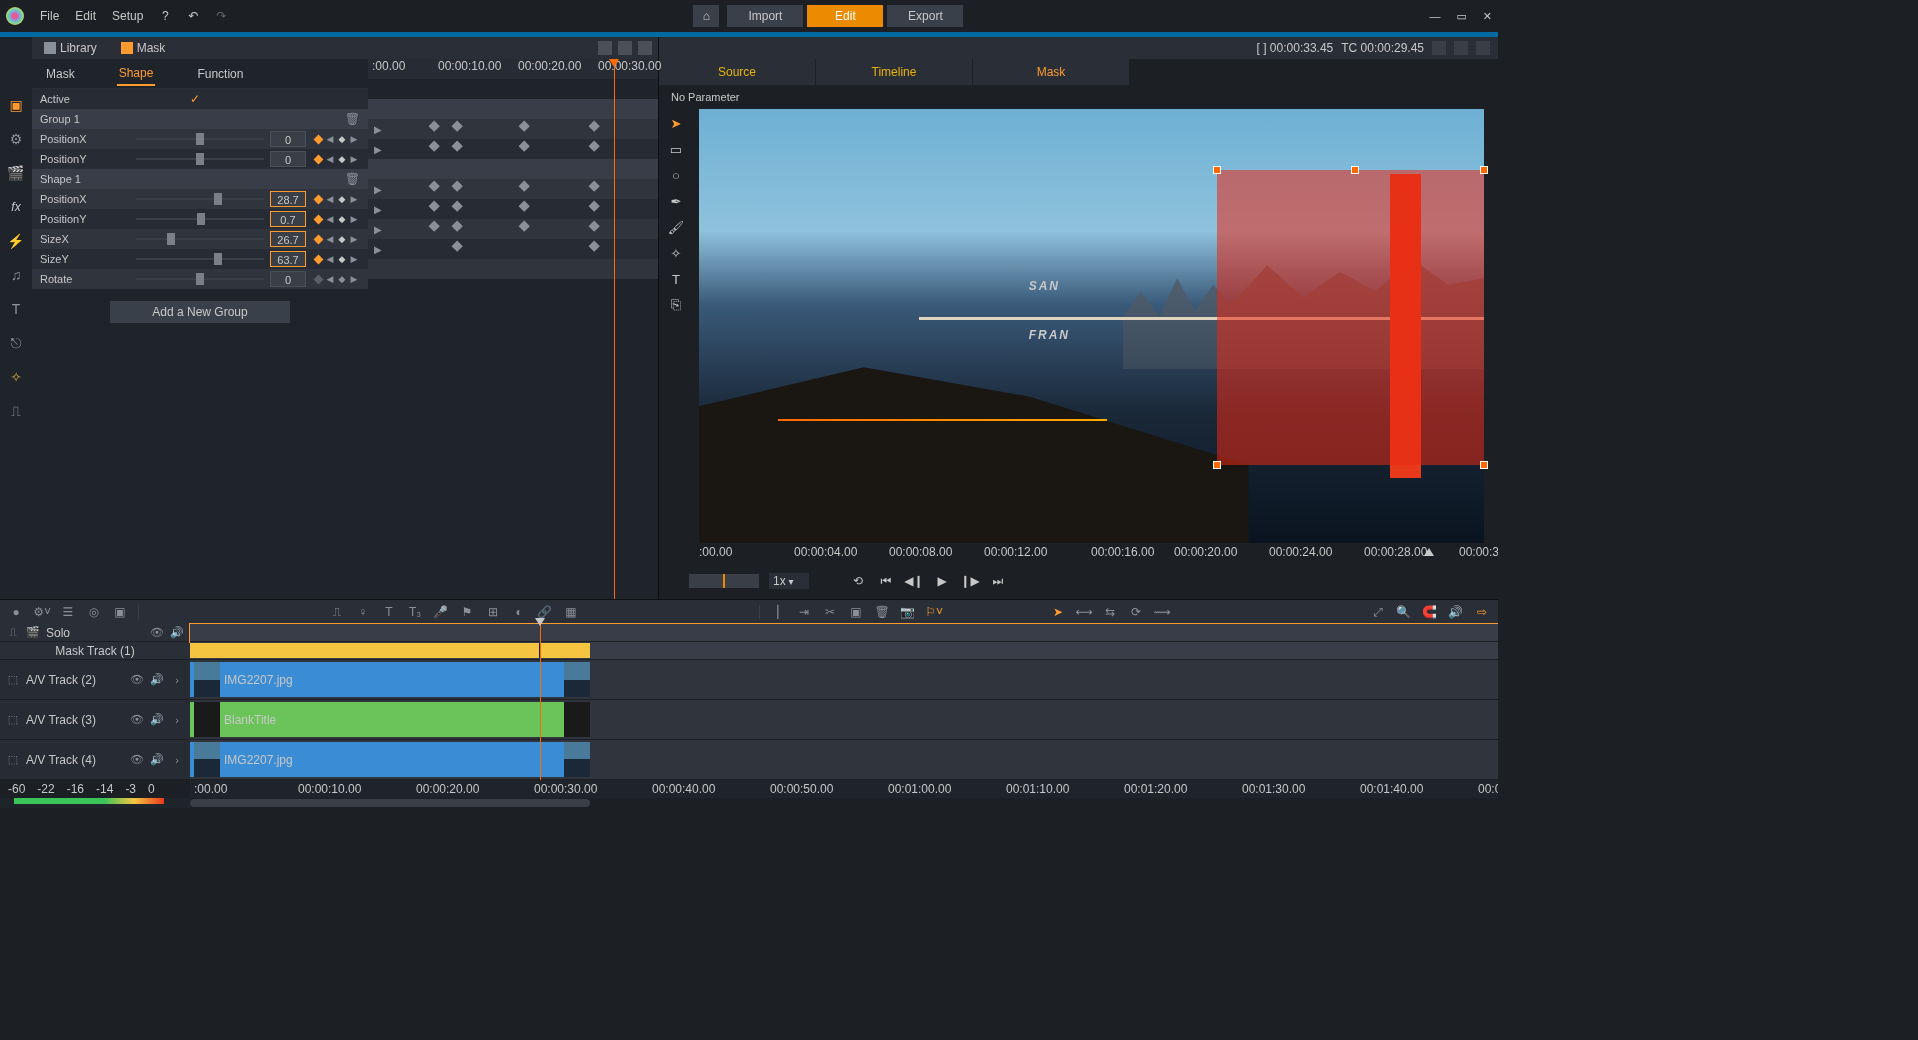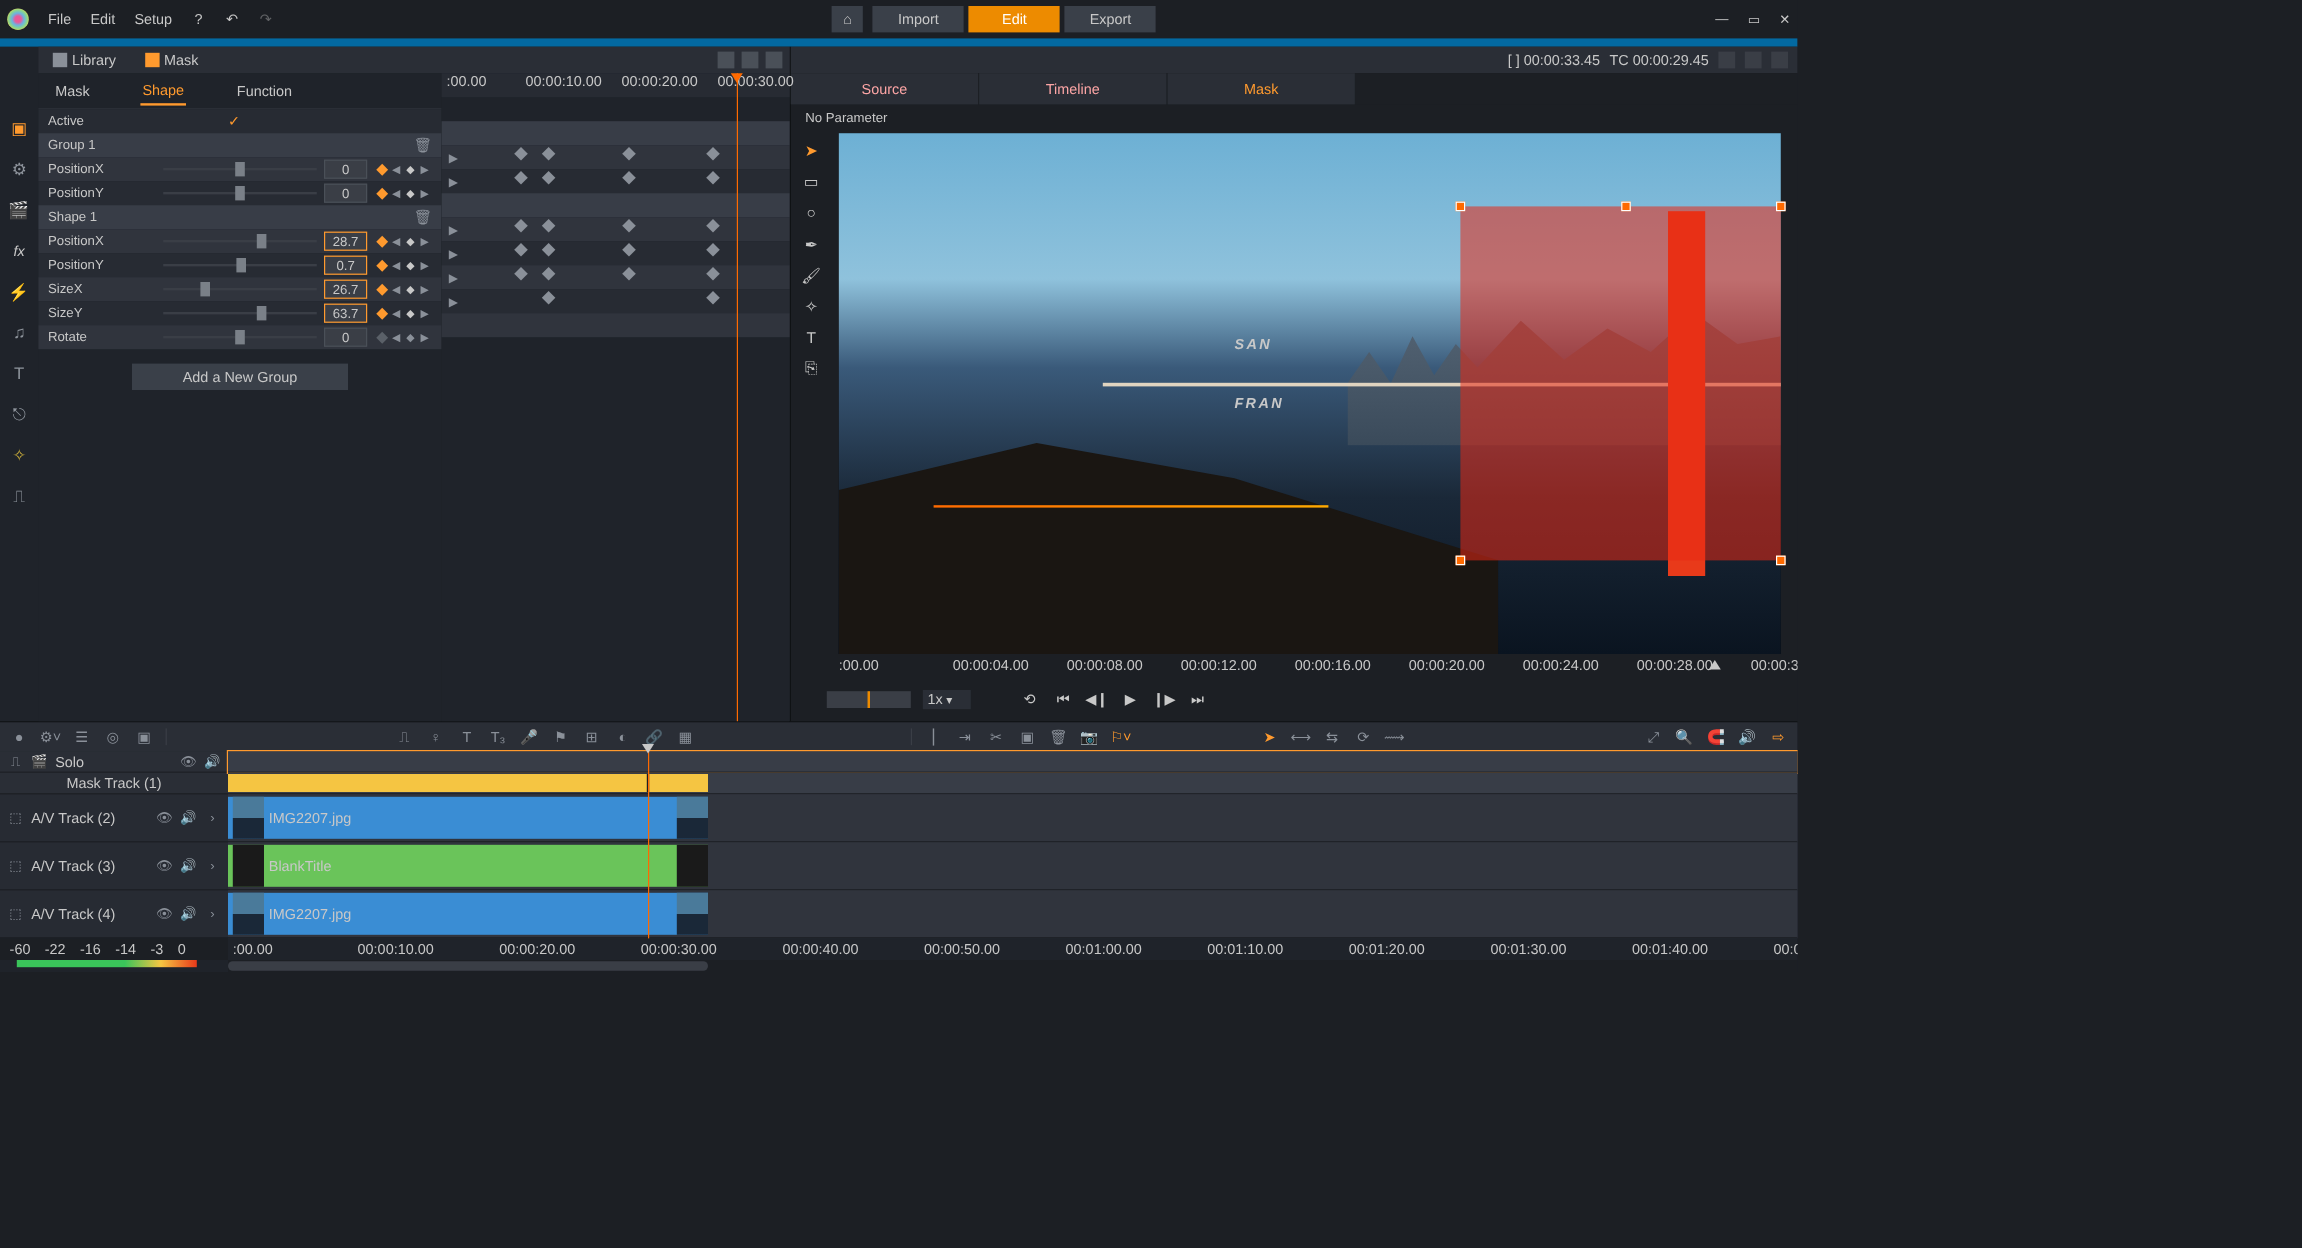--- a/index.html
+++ b/index.html
@@ -1,17 +1,17 @@
 <!DOCTYPE html>
 <html><head>
 <meta charset="utf-8">
 <style>
 *{margin:0;padding:0;box-sizing:border-box;font-family:"Segoe UI",Arial,sans-serif;font-size:12px;color:#c8c8c8;user-select:none}
 body{background:#1c1f24;width:1498px;height:810px;overflow:hidden}
-.topbar{height:30px;background:#1c1f24;display:flex;align-items:center;padding:16px 6px;border-bottom:7px solid #0369a1}
+.topbar{height:30px;background:#1c1f24;display:flex;align-items:center;padding:16px 6px;border-bottom:5px solid #0369a1}
 .logo{width:18px;height:18px;margin-right:8px;background:radial-gradient(circle,#e85a9a 20%,#6bb3e0 40%,#8ad68a 60%,#f5d04d 80%);border-radius:50%}
 .menu-item{padding:4px 8px;cursor:pointer}
 .topbar .spacer{flex:1}
 .top-icon{width:20px;height:20px;margin:0 4px;display:flex;align-items:center;justify-content:center}
 .mode-btn{width:76px;height:22px;background:#3a4049;display:flex;align-items:center;justify-content:center;margin-left:4px;cursor:pointer}
 .mode-btn.active{background:#ed8b00;color:#fff}
 .win-ctrl{display:flex;gap:16px;margin-left:12px}
 .win-ctrl span{cursor:pointer;font-size:11px}
 .main{display:flex;height:562px}
 .left-panel{width:658px;background:#1f232a;display:flex;flex-direction:column}
@@ -51,21 +51,21 @@
 .kf-track{height:20px;position:relative;background:#272b33}
 .kf-track.alt{background:#30343d}
 .kf-track.hdr{background:#383d47}
 .kf-diamond{position:absolute;width:8px;height:8px;background:#8a9099;transform:rotate(45deg) translateX(-50%);top:6px}
 .kf-play{position:absolute;left:6px;top:5px;color:#8a9099;font-size:10px}
 .playhead-kf{position:absolute;left:246px;top:0;bottom:0;width:1px;background:#ff6a00}
 .playhead-kf::before{content:"";position:absolute;top:0;left:-5px;border:5px solid transparent;border-top:8px solid #ff6a00}
 .right-panel{flex:1;background:#1c1f24;display:flex;flex-direction:column;border-left:1px solid #0d0f11}
 .status-readout{height:22px;display:flex;justify-content:flex-end;align-items:center;padding:0 8px;gap:8px;font-size:11px;background:#2a2e36}
 .preview-tabs{height:26px;display:flex;background:#1c1f24}
-.pv-tab{width:156px;text-align:center;line-height:26px;background:#2a2e36;margin-right:1px;color:#fca5a5;cursor:pointer}
+.pv-tab{width:156px;text-align:center;line-height:26px;background:#2a2e36;margin-right:1px;color:#eab308;cursor:pointer}
 .pv-tab.active{color:#ff9a2e}
 .no-param{padding:6px 12px;font-size:11px}
 .preview-area{flex:1;display:flex;padding:0 4px 4px 4px}
 .pv-tools{width:26px;display:flex;flex-direction:column;gap:10px;padding-top:6px;align-items:center}
 .pv-tool{width:16px;height:16px;display:flex;align-items:center;justify-content:center;color:#c8c8c8;font-size:13px}
 .pv-tool.active{color:#ff9a2e}
 .pv-canvas-wrap{flex:1;display:flex;flex-direction:column}
 .pv-canvas{flex:1;background:#000;position:relative;margin:0 10px}
 .pv-image{position:absolute;inset:0;background:linear-gradient(180deg,#6db0d4 0%,#8fc2dc 28%,#3a5a7a 45%,#1a2838 70%,#0a1420 100%)}
 .city-sil{position:absolute;right:0;top:30%;width:46%;height:30%;background:linear-gradient(0deg,#3a4a5a,#5a6a7a);clip-path:polygon(0 100%,0 60%,5% 40%,10% 60%,15% 30%,20% 55%,25% 35%,30% 50%,40% 20%,50% 45%,60% 25%,70% 40%,80% 15%,90% 35%,100% 30%,100% 100%)}
@@ -379,21 +379,21 @@
               <div class="mask-handle" style="right:-4px;bottom:-4px"></div>
               <div class="mask-handle" style="left:50%;top:-4px"></div>
             </div>
           </div>
         </div>
         <div class="pv-ruler">
           <span style="left:10px">:00.00</span>
           <span style="left:105px">00:00:04.00</span>
           <span style="left:200px">00:00:08.00</span>
           <span style="left:295px">00:00:12.00</span>
-          <span style="left:390px">00:00:16.00</span>
+          <span style="left:402px">00:00:16.00</span>
           <span style="left:485px">00:00:20.00</span>
           <span style="left:580px">00:00:24.00</span>
           <span style="left:675px">00:00:28.00</span>
           <span style="left:770px">00:00:32.00</span>
           <div class="pv-playhead"></div>
         </div>
         <div class="pv-controls">
           <div class="shuttle"></div>
           <div class="speed-dd"><span>1x</span> ▾</div>
           <div style="width:20px"></div>

